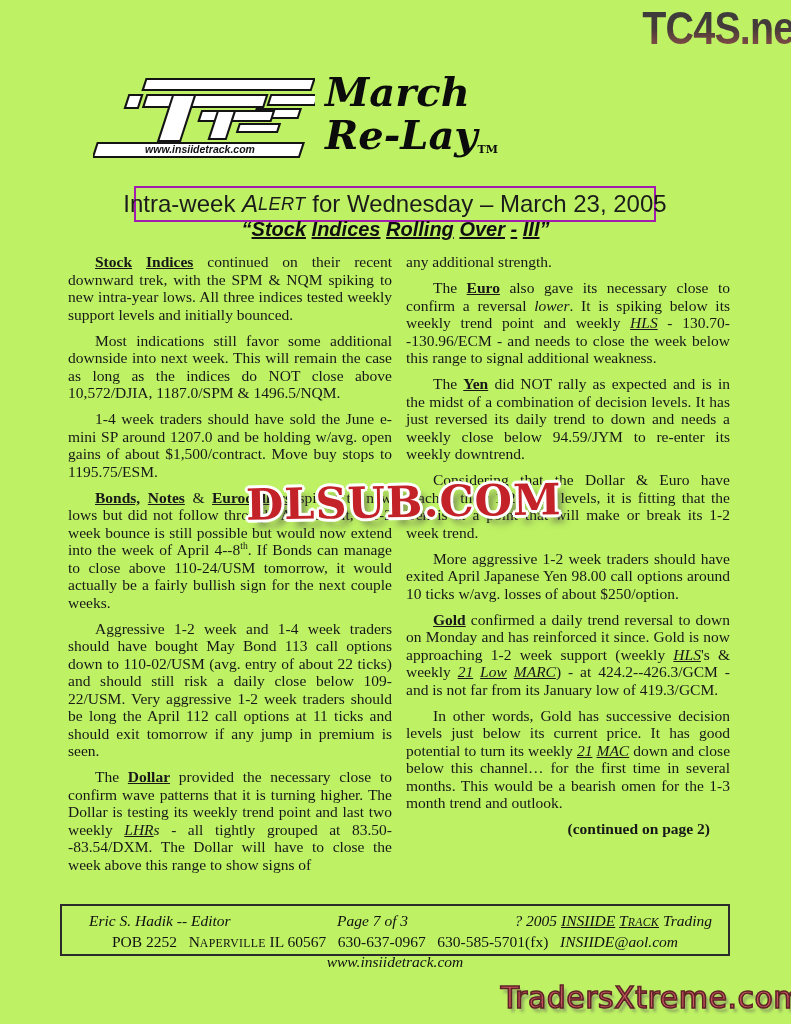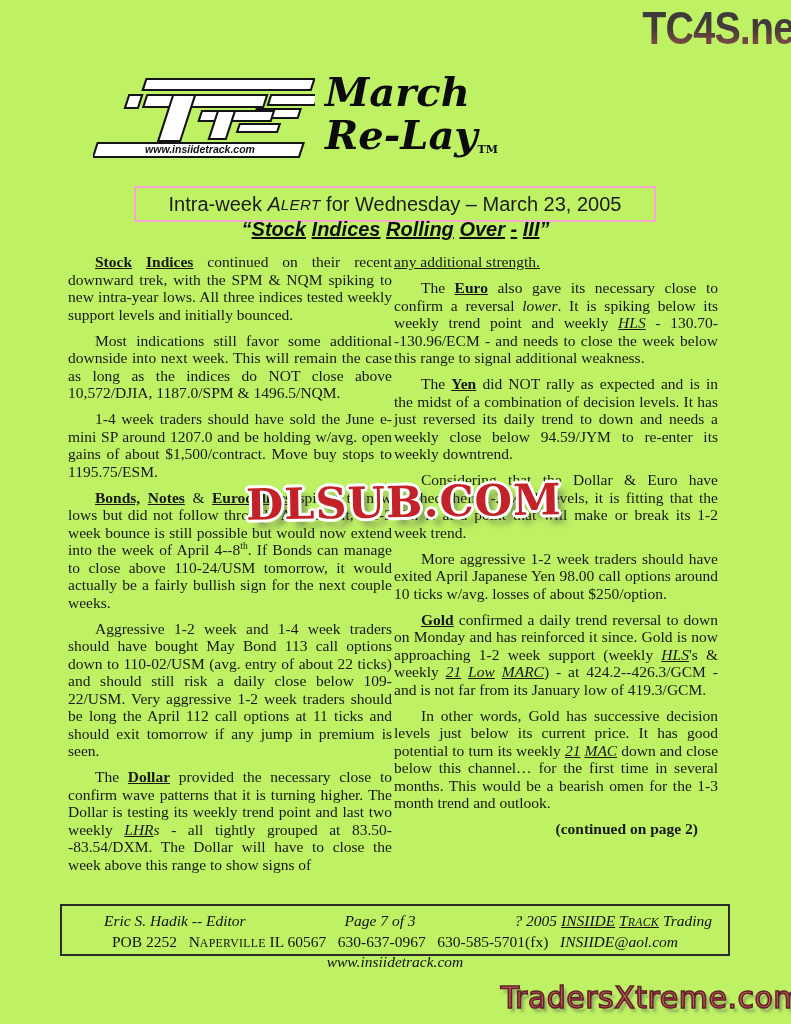--- a/index.html
+++ b/index.html
@@ -18,33 +18,33 @@
   
   .logo-wrap{position:absolute;left:93px;top:74px;width:450px;height:95px;}
   .logo-svg{position:absolute;left:0;top:2px;}
   .wordmark{position:absolute;left:232px;top:-4px;font-family:"DejaVu Serif",serif;
             font-weight:bold;font-style:italic;font-size:40px;line-height:43px;color:#0b0b0b;
             white-space:nowrap;}
   .wordmark .tm{font-size:11px;font-style:normal;vertical-align:-4px;letter-spacing:0;}
 
   
   .alert-box{position:absolute;left:134px;top:186px;width:518px;height:32px;
-             border:2px solid #f9a8d4;display:flex;align-items:center;justify-content:center;
-             font-family:"Liberation Sans",sans-serif;font-size:20px;color:#1b1b1b;white-space:pre;}
+             border:2px solid #a21caf;display:flex;align-items:center;justify-content:center;
+             font-family:"Liberation Sans",sans-serif;font-size:24px;color:#1b1b1b;white-space:pre;}
 
   
   .headline{position:absolute;left:0;top:218px;width:791px;text-align:center;
             font-family:"Liberation Sans",sans-serif;font-weight:bold;font-style:italic;
             font-size:20px;color:#101010;white-space:pre;}
 
   
-  .columns{position:absolute;left:68px;top:253px;width:662px;display:flex;gap:2px;}
+  .columns{position:absolute;left:68px;top:253px;width:662px;display:flex;gap:14px;}
   .col{width:324px;font-size:15.5px;line-height:17.5px;text-align:justify;color:#171717;}
   .para{margin:0 0 8.5px;text-indent:27px;}
-  .para.noindent{text-indent:0;text-decoration:underline;}
+  .para.noindent{text-indent:0;}
   .para.sect{margin-top:7px;}
   .para.pagecont{text-align:right;text-indent:0;padding-right:20px;margin-top:6px;}
 
   
   .rb{font-weight:bold;}
   .ru{text-decoration:underline;}
   .ri{font-style:italic;}
   .rsc{font-size:0.76em;letter-spacing:0.3px;}
   .rsup{vertical-align:super;font-size:0.62em;line-height:0;}
 
@@ -54,21 +54,21 @@
              color:#c32328;transform:rotate(-1deg);white-space:nowrap;
              text-shadow:-3px 0 0 #fff,3px 0 0 #fff,0 -3px 0 #fff,0 3px 0 #fff,
                          -2px -2px 0 #fff,2px -2px 0 #fff,-2px 2px 0 #fff,2px 2px 0 #fff,
                          7px 8px 6px rgba(70,70,70,0.5);}
 
   
   .footer-box{position:absolute;left:60px;top:904px;width:670px;height:52px;
               border:2px solid #2b2b2b;box-sizing:border-box;padding:4px 14px 0 14px;
               font-size:15.5px;color:#101010;}
   .footer-row1{display:flex;justify-content:space-between;font-style:italic;line-height:21px;}
-  .footer-row1 .f-left{margin-left:28px;}
+  .footer-row1 .f-left{margin-left:13px;}
   .footer-row1 .f-right{margin-right:2px;}
   .footer-row2{white-space:pre-wrap;text-align:center;line-height:18px;}
 
   
   .wm-bottom{position:absolute;right:8px;top:980px;font-family:"DejaVu Sans",sans-serif;
              font-weight:normal;font-size:30px;letter-spacing:0.5px;color:#ca5a60;
              -webkit-text-stroke:1.6px #5f2227;white-space:nowrap;
              text-shadow:3px 4px 3px rgba(95,95,95,0.55);}
 </style>
 </head>

